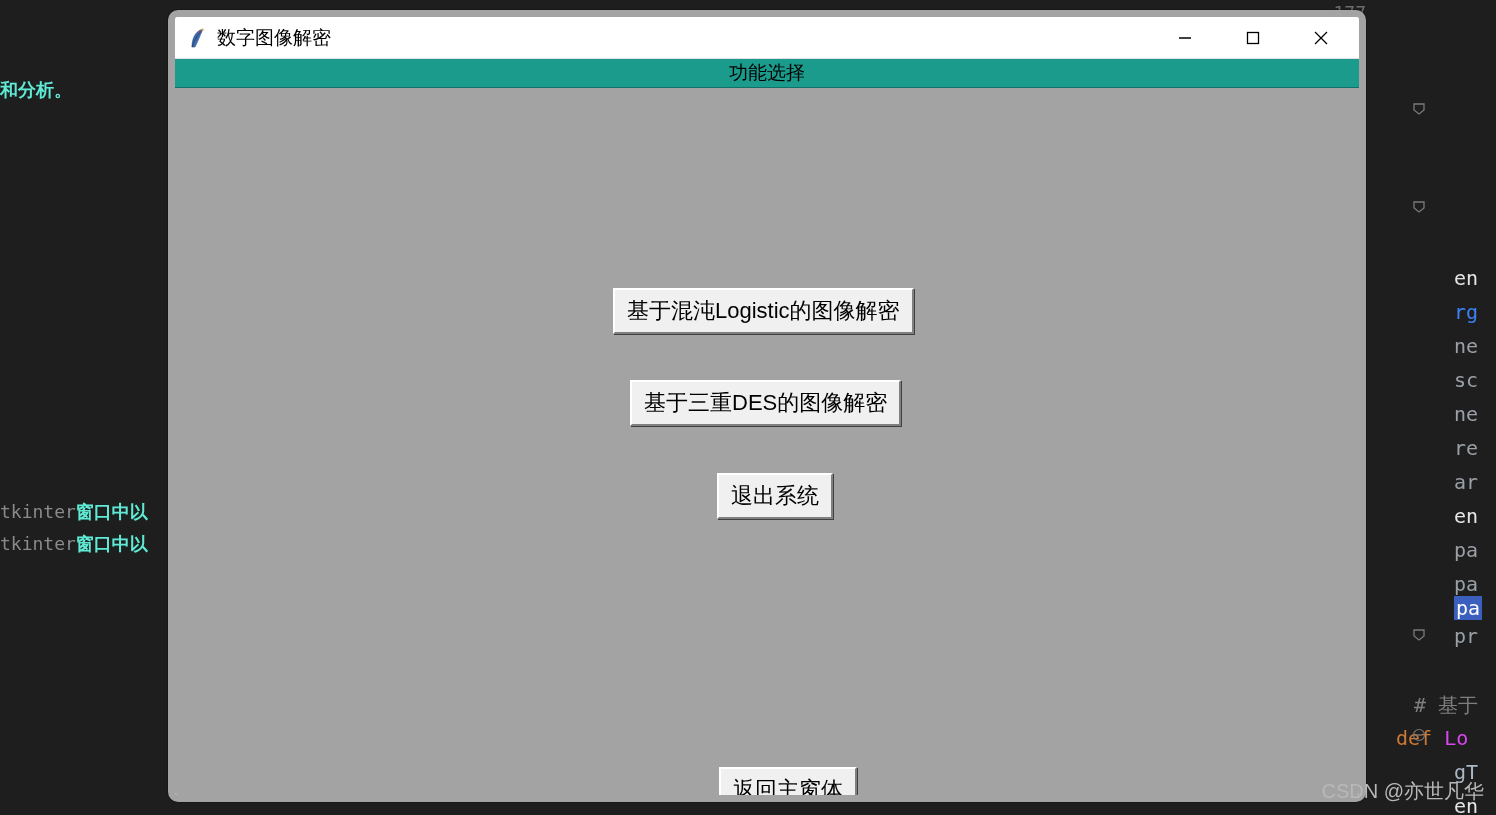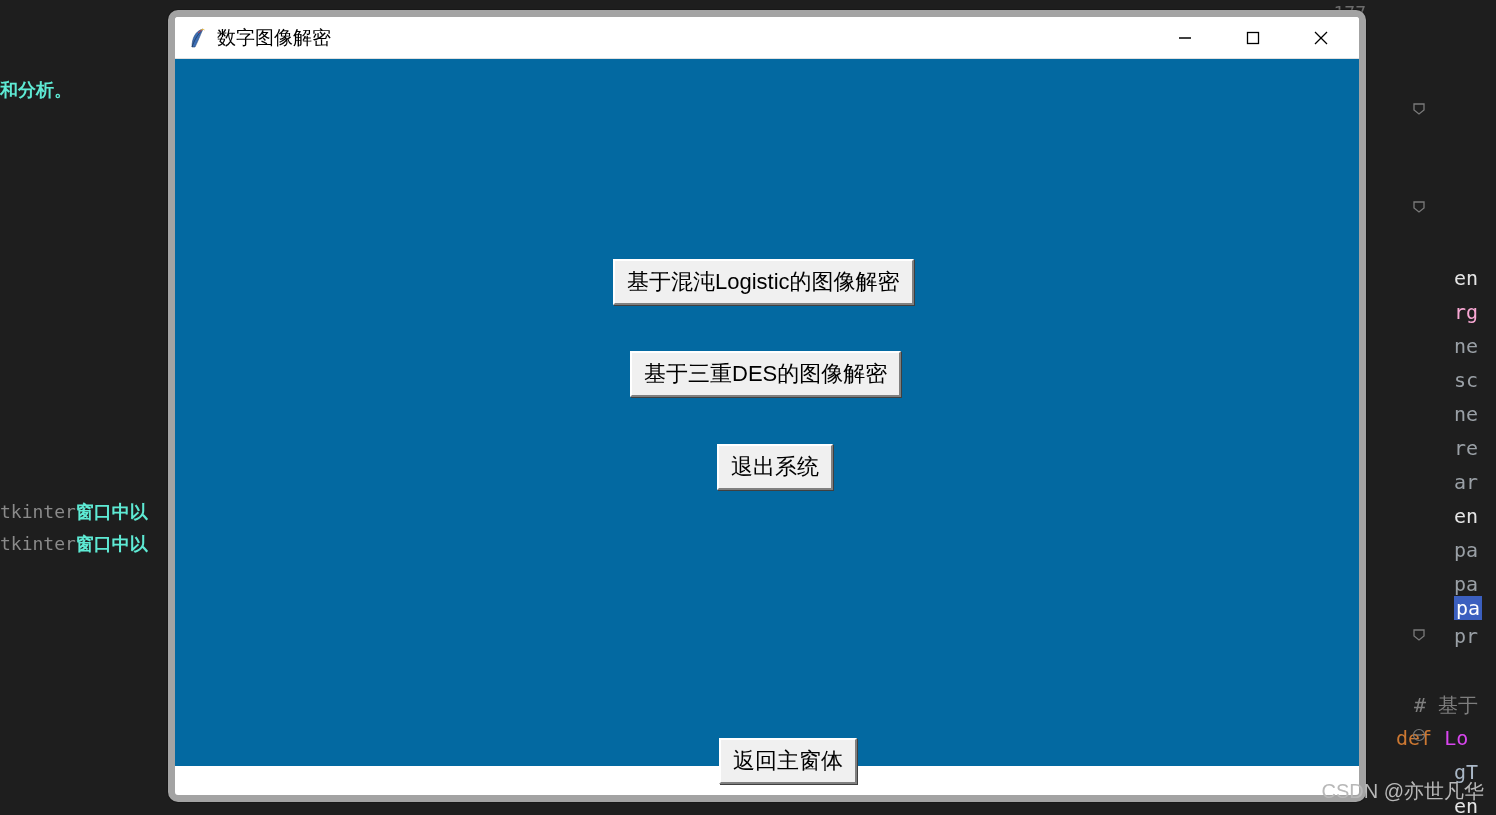--- a/index.html
+++ b/index.html
@@ -24,21 +24,21 @@
     .bg-left .code-mono { font-family: Consolas, monospace; color: #8a8a8a; }
     .bg-left .cn { color: #5eead4; font-weight: bold; }
     .bg-right {
       position: absolute;
       right: 0; top: 0;
       width: 42px; height: 815px;
       font-family: Consolas, monospace;
       font-size: 20px;
     }
     .bg-right .ln { position: absolute; left: 0; white-space: nowrap; }
-    .c-en { color: #e5e5e5; } .c-rg { color: #f9a8d4; } .c-ne { color: #9aa0a6; }
+    .c-en { color: #e5e5e5; } .c-rg { color: #3b82f6; } .c-ne { color: #9aa0a6; }
     .c-sc { color: #9aa0a6; } .c-re { color: #9aa0a6; } .c-ar { color: #9aa0a6; }
     .c-pa { color: #9aa0a6; } .c-pr { color: #9aa0a6; }
     .c-hl { background: #3b5fbf; color: #fff; padding: 0 2px; }
     .c-cmt { color: #7e7e7e; }
     .c-def { color: #cc7832; }
     .c-fn { color: #d946ef; }
     .c-g { color: #a9b7c6; }
     .topright-num { position: absolute; top: 2px; right: 130px; color: #6c6c6c; font-size: 18px; font-family: Consolas, monospace; }
     
     .window {
@@ -86,21 +86,21 @@
       color: #000;
       font-size: 19px;
       display: flex;
       align-items: center;
       justify-content: center;
       border-bottom: 1px solid #0f7168;
     }
     .client-area {
       position: relative;
       height: calc(100% - 42px - 29px);
-      background: #0369a1;
+      background: #a3a3a3;
     }
     .tk-button {
       position: absolute;
       background: #f0f0f0;
       border-top: 2px solid #fff;
       border-left: 2px solid #fff;
       border-right: 2px solid #808080;
       border-bottom: 2px solid #808080;
       box-shadow: 1px 1px 0 #404040;
       font-size: 22px;
@@ -212,20 +212,23 @@
           </svg>
       </div>
       <div class="win-ctrl">
         <svg width="14" height="14" viewBox="0 0 14 14">
             <line x1="1" y1="1" x2="13" y2="13" stroke="#000" stroke-width="1.3"></line>
             <line x1="13" y1="1" x2="1" y2="13" stroke="#000" stroke-width="1.3"></line>
           </svg>
       </div>
     </div>
   </div>
+  <div class="panel-header">
+    <span>功能选择</span>
+  </div>
   <div class="client-area">
     <button class="tk-button btn1">基于混沌Logistic的图像解密</button>
     <button class="tk-button btn2">基于三重DES的图像解密</button>
     <button class="tk-button btn3">退出系统</button>
     <button class="tk-button btn4">返回主窗体</button>
   </div>
 </div>
 
 <div class="watermark">CSDN @亦世凡华</div>
 

